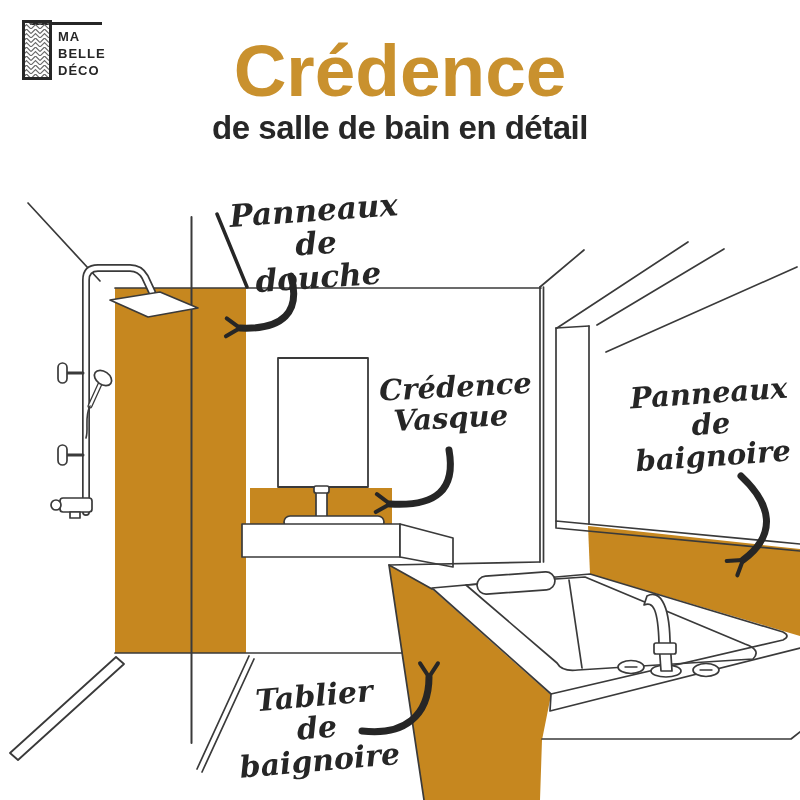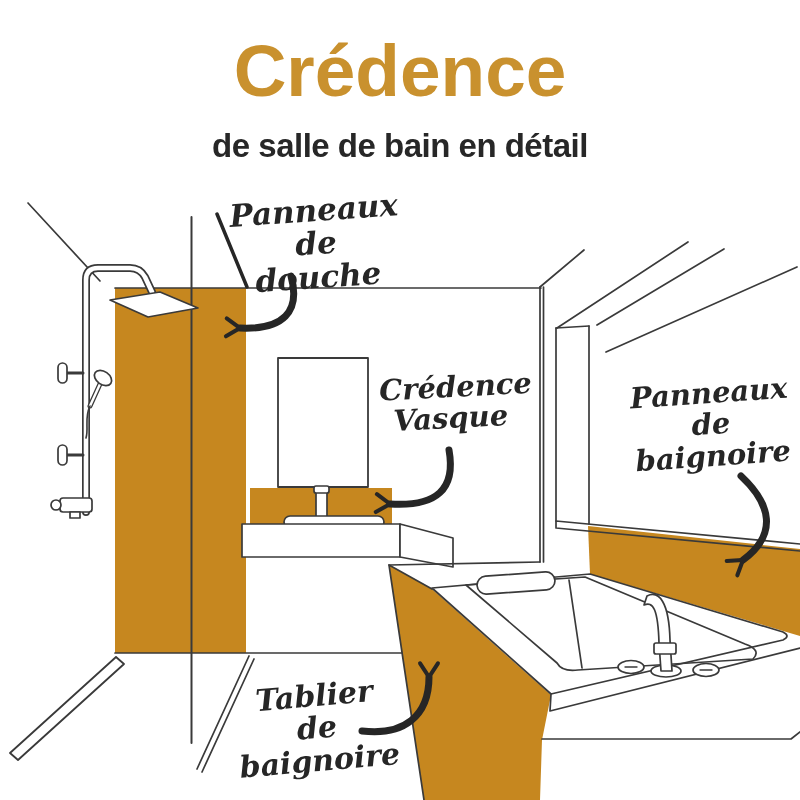--- a/index.html
+++ b/index.html
@@ -15,41 +15,57 @@
     position:absolute;left:36px;top:10px;font-weight:bold;font-size:13px;
     line-height:1.32;letter-spacing:1px;color:#262626;
   }
   
   .header{position:absolute;left:0;top:34px;width:800px;text-align:center;}
   .title{
     font-size:73px;font-weight:800;line-height:1;color:var(--title-orange,#C9912E);
     letter-spacing:0px;
   }
   .subtitle{
-    font-size:33px;font-weight:800;color:#272727;margin-top:20px;letter-spacing:-0.5px;
+    font-size:33px;font-weight:800;color:#272727;margin-top:2px;letter-spacing:-0.5px;
   }
   
   .scene{position:absolute;left:0;top:0;width:800px;height:800px;}
   
   .script{
     position:absolute;text-align:center;color:#262626;
     font-family:"DejaVu Serif",serif;font-style:italic;font-weight:bold;
     line-height:1.08;
   }
   .script .l1,.script .l2{display:block;}
   .lbl-douche{left:230px;top:194px;width:172px;font-size:31px;transform:rotate(-4deg);}
   .lbl-vasque{left:380px;top:372px;width:140px;font-size:29px;transform:rotate(-3deg);}
   .lbl-baignoire{left:620px;top:378px;width:182px;font-size:29px;transform:rotate(-4deg);}
   .lbl-tablier{left:222px;top:680px;width:190px;font-size:30px;transform:rotate(-5deg);}
 </style>
 </head>
 <body>
 
 <div class="canvas">
 
+  <div class="logo">
+    <div class="logo-topline"></div>
+    <svg class="logo-pattern" width="30" height="60" viewBox="0 0 30 60">
+      <defs>
+        <pattern id="herr" width="9" height="9" patternUnits="userSpaceOnUse">
+          <path d="M0,9 L4.5,4.5 L9,9 M0,4.5 L4.5,0 L9,4.5" stroke="#6a6a6a" fill="none" stroke-width="1.2"></path>
+        </pattern>
+      </defs>
+      <rect x="1.5" y="1.5" width="27" height="57" fill="url(#herr)" stroke="#262626" stroke-width="3"></rect>
+    </svg>
+    <div class="logo-text">
+      <span>MA</span><br>
+      <span>BELLE</span><br>
+      <span>DÉCO</span>
+    </div>
+  </div>
 
   <div class="header">
     <div class="title">Crédence</div>
     <div class="subtitle">de salle de bain en détail</div>
   </div>
 
   <svg class="scene" viewBox="0 0 800 800">
     <defs>
       <marker id="ah" viewBox="0 0 20 20" refX="3.5" refY="10" markerWidth="3.4" markerHeight="3.4" orient="auto" markerUnits="strokeWidth">
         <path d="M15,2.5 L3.5,10 L15,17.5" fill="none" stroke="#262626" stroke-width="3.4" stroke-linecap="round"></path>

